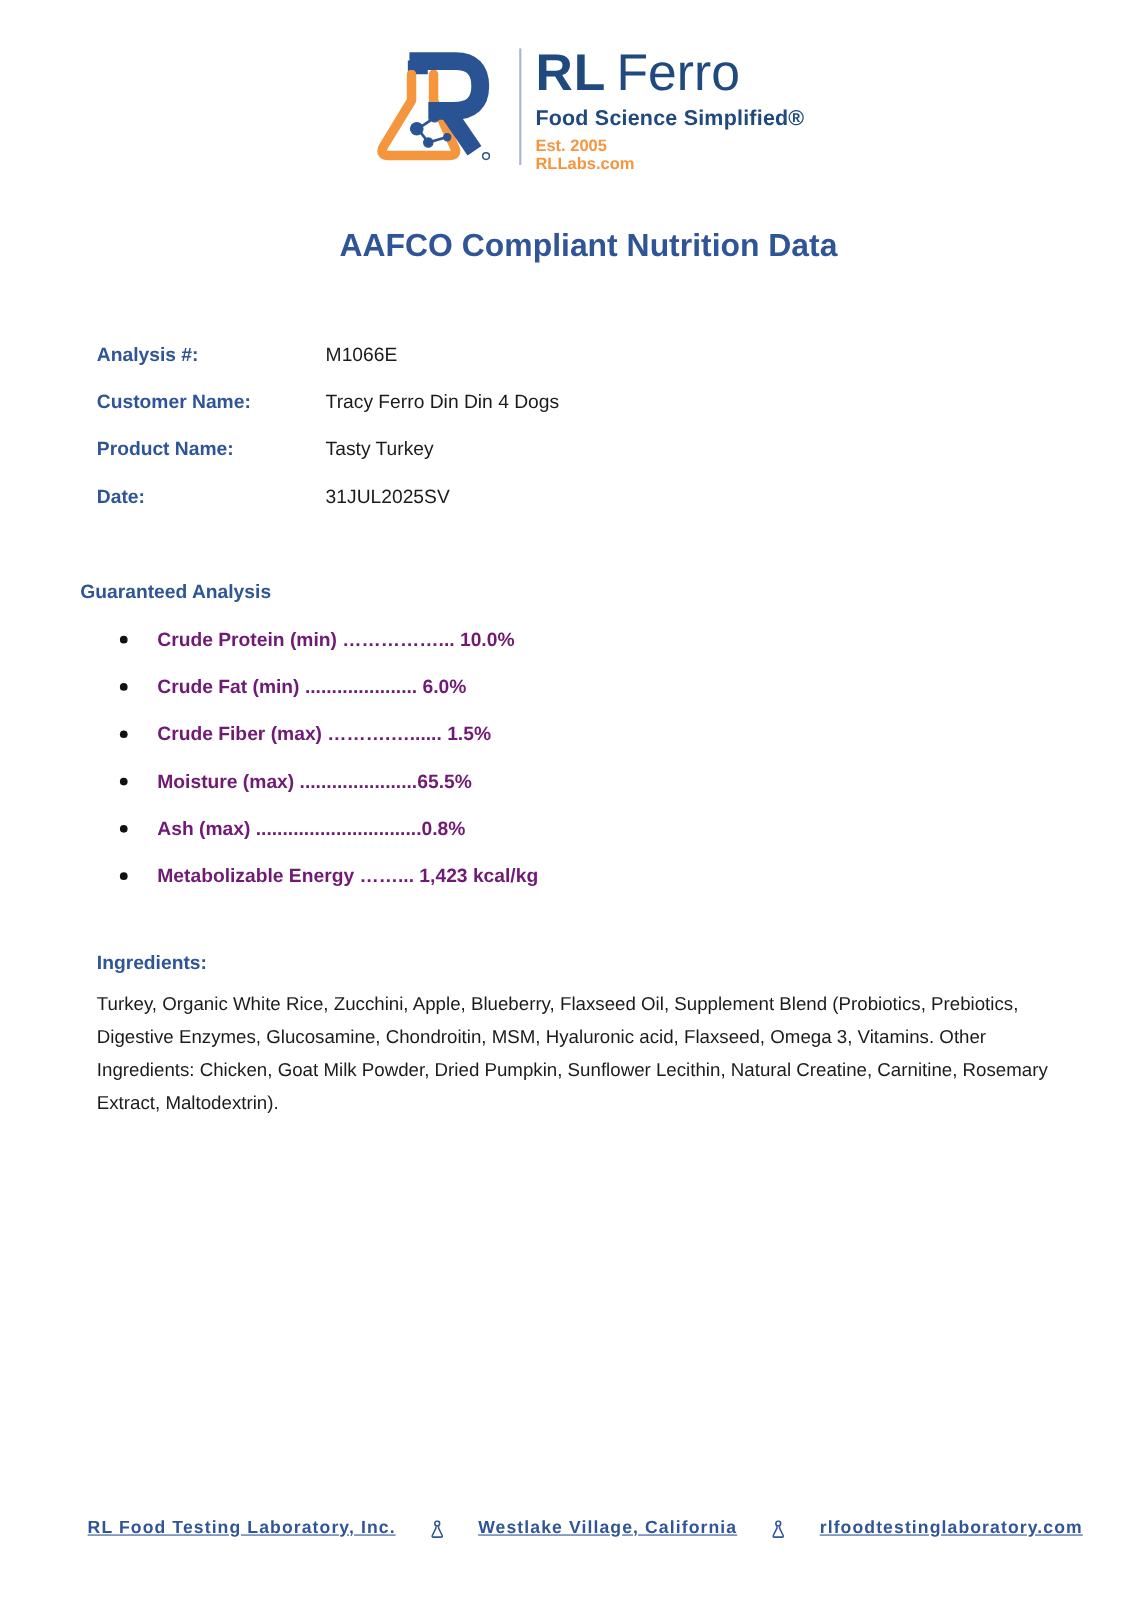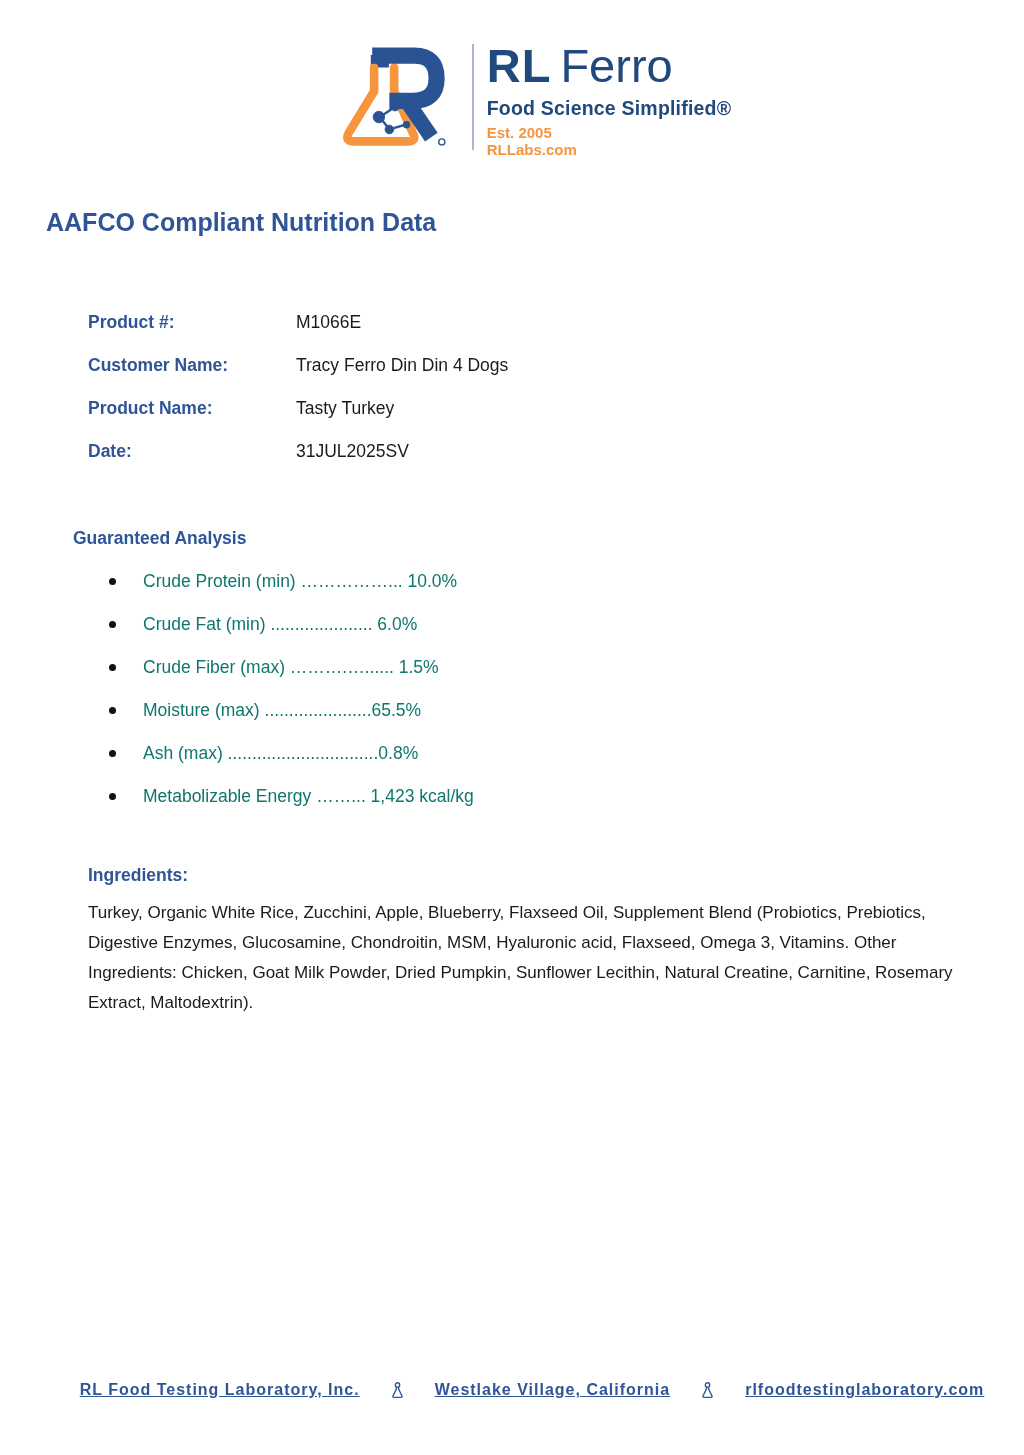--- a/index.html
+++ b/index.html
@@ -30,35 +30,35 @@
   .logo-text { display: flex; flex-direction: column; padding-top: 2px; }
   .brand-line { font-size: 47px; line-height: 52px; color: var(--logo-navy); white-space: nowrap; }
   .brand-bold { font-weight: bold; letter-spacing: 1px; }
   .brand-light { font-weight: normal; margin-left: 9px; }
   .tagline { font-weight: bold; font-size: 19.5px; color: var(--logo-navy); margin-top: 5px; letter-spacing: 0.2px; white-space: nowrap; }
   .est-row { display: flex; justify-content: space-between; margin-top: 4px; font-weight: bold; font-size: 15px; color: var(--orange); flex-direction: column; }
 
   
   .title {
     position: absolute; top: 208px; left: 0; right: 0;
-    text-align: left; margin-left: 46px;
-    font-size: 25px; font-weight: bold; color: var(--heading-blue);
+    text-align: center; margin-left: 46px;
+    font-size: 29px; font-weight: bold; color: var(--heading-blue);
   }
 
   
   .info { position: absolute; top: 311px; left: 88px; }
   .info-row { display: flex; margin-bottom: 21px; font-size: 17.5px; line-height: 22px; }
   .info-label { width: 208px; font-weight: bold; color: var(--heading-blue); }
   .info-value { color: var(--body-text); }
 
   
   .ga { position: absolute; top: 527px; left: 73px; }
   .ga-heading { font-size: 17.5px; font-weight: bold; color: var(--heading-blue); line-height: 22px; }
   .ga-list { list-style: none; margin: 21px 0 0 0; padding: 0; }
-  .ga-item { position: relative; padding-left: 70px; font-weight: normal; font-size: 17.5px; line-height: 22px; margin-bottom: 21px; color: #0f766e; }
+  .ga-item { position: relative; padding-left: 70px; font-weight: bold; font-size: 17.5px; line-height: 22px; margin-bottom: 21px; color: #701a75; }
   .ga-item .dot { position: absolute; left: 36px; top: 8px; width: 7px; height: 7px; border-radius: 50%; background: #111; }
 
   
   .ingredients { position: absolute; top: 864px; left: 88px; width: 872px; }
   .ing-heading { font-size: 17.5px; font-weight: bold; color: var(--heading-blue); line-height: 22px; }
   .ing-text { margin: 12px 0 0 0; font-size: 17px; line-height: 30px; color: var(--body-text); }
 
   
   .footer {
     position: absolute; top: 1381px; left: 0; right: 0;
@@ -110,21 +110,21 @@
           <span>RLLabs.com</span>
         </div>
       </div>
     </div>
   </div>
 
   <div class="title">AAFCO Compliant Nutrition Data</div>
 
   <div class="info">
     <div class="info-row">
-      <span class="info-label">Product #:</span>
+      <span class="info-label">Analysis #:</span>
       <span class="info-value">M1066E</span>
     </div>
     <div class="info-row">
       <span class="info-label">Customer Name:</span>
       <span class="info-value">Tracy Ferro Din Din 4 Dogs</span>
     </div>
     <div class="info-row">
       <span class="info-label">Product Name:</span>
       <span class="info-value">Tasty Turkey</span>
     </div>

